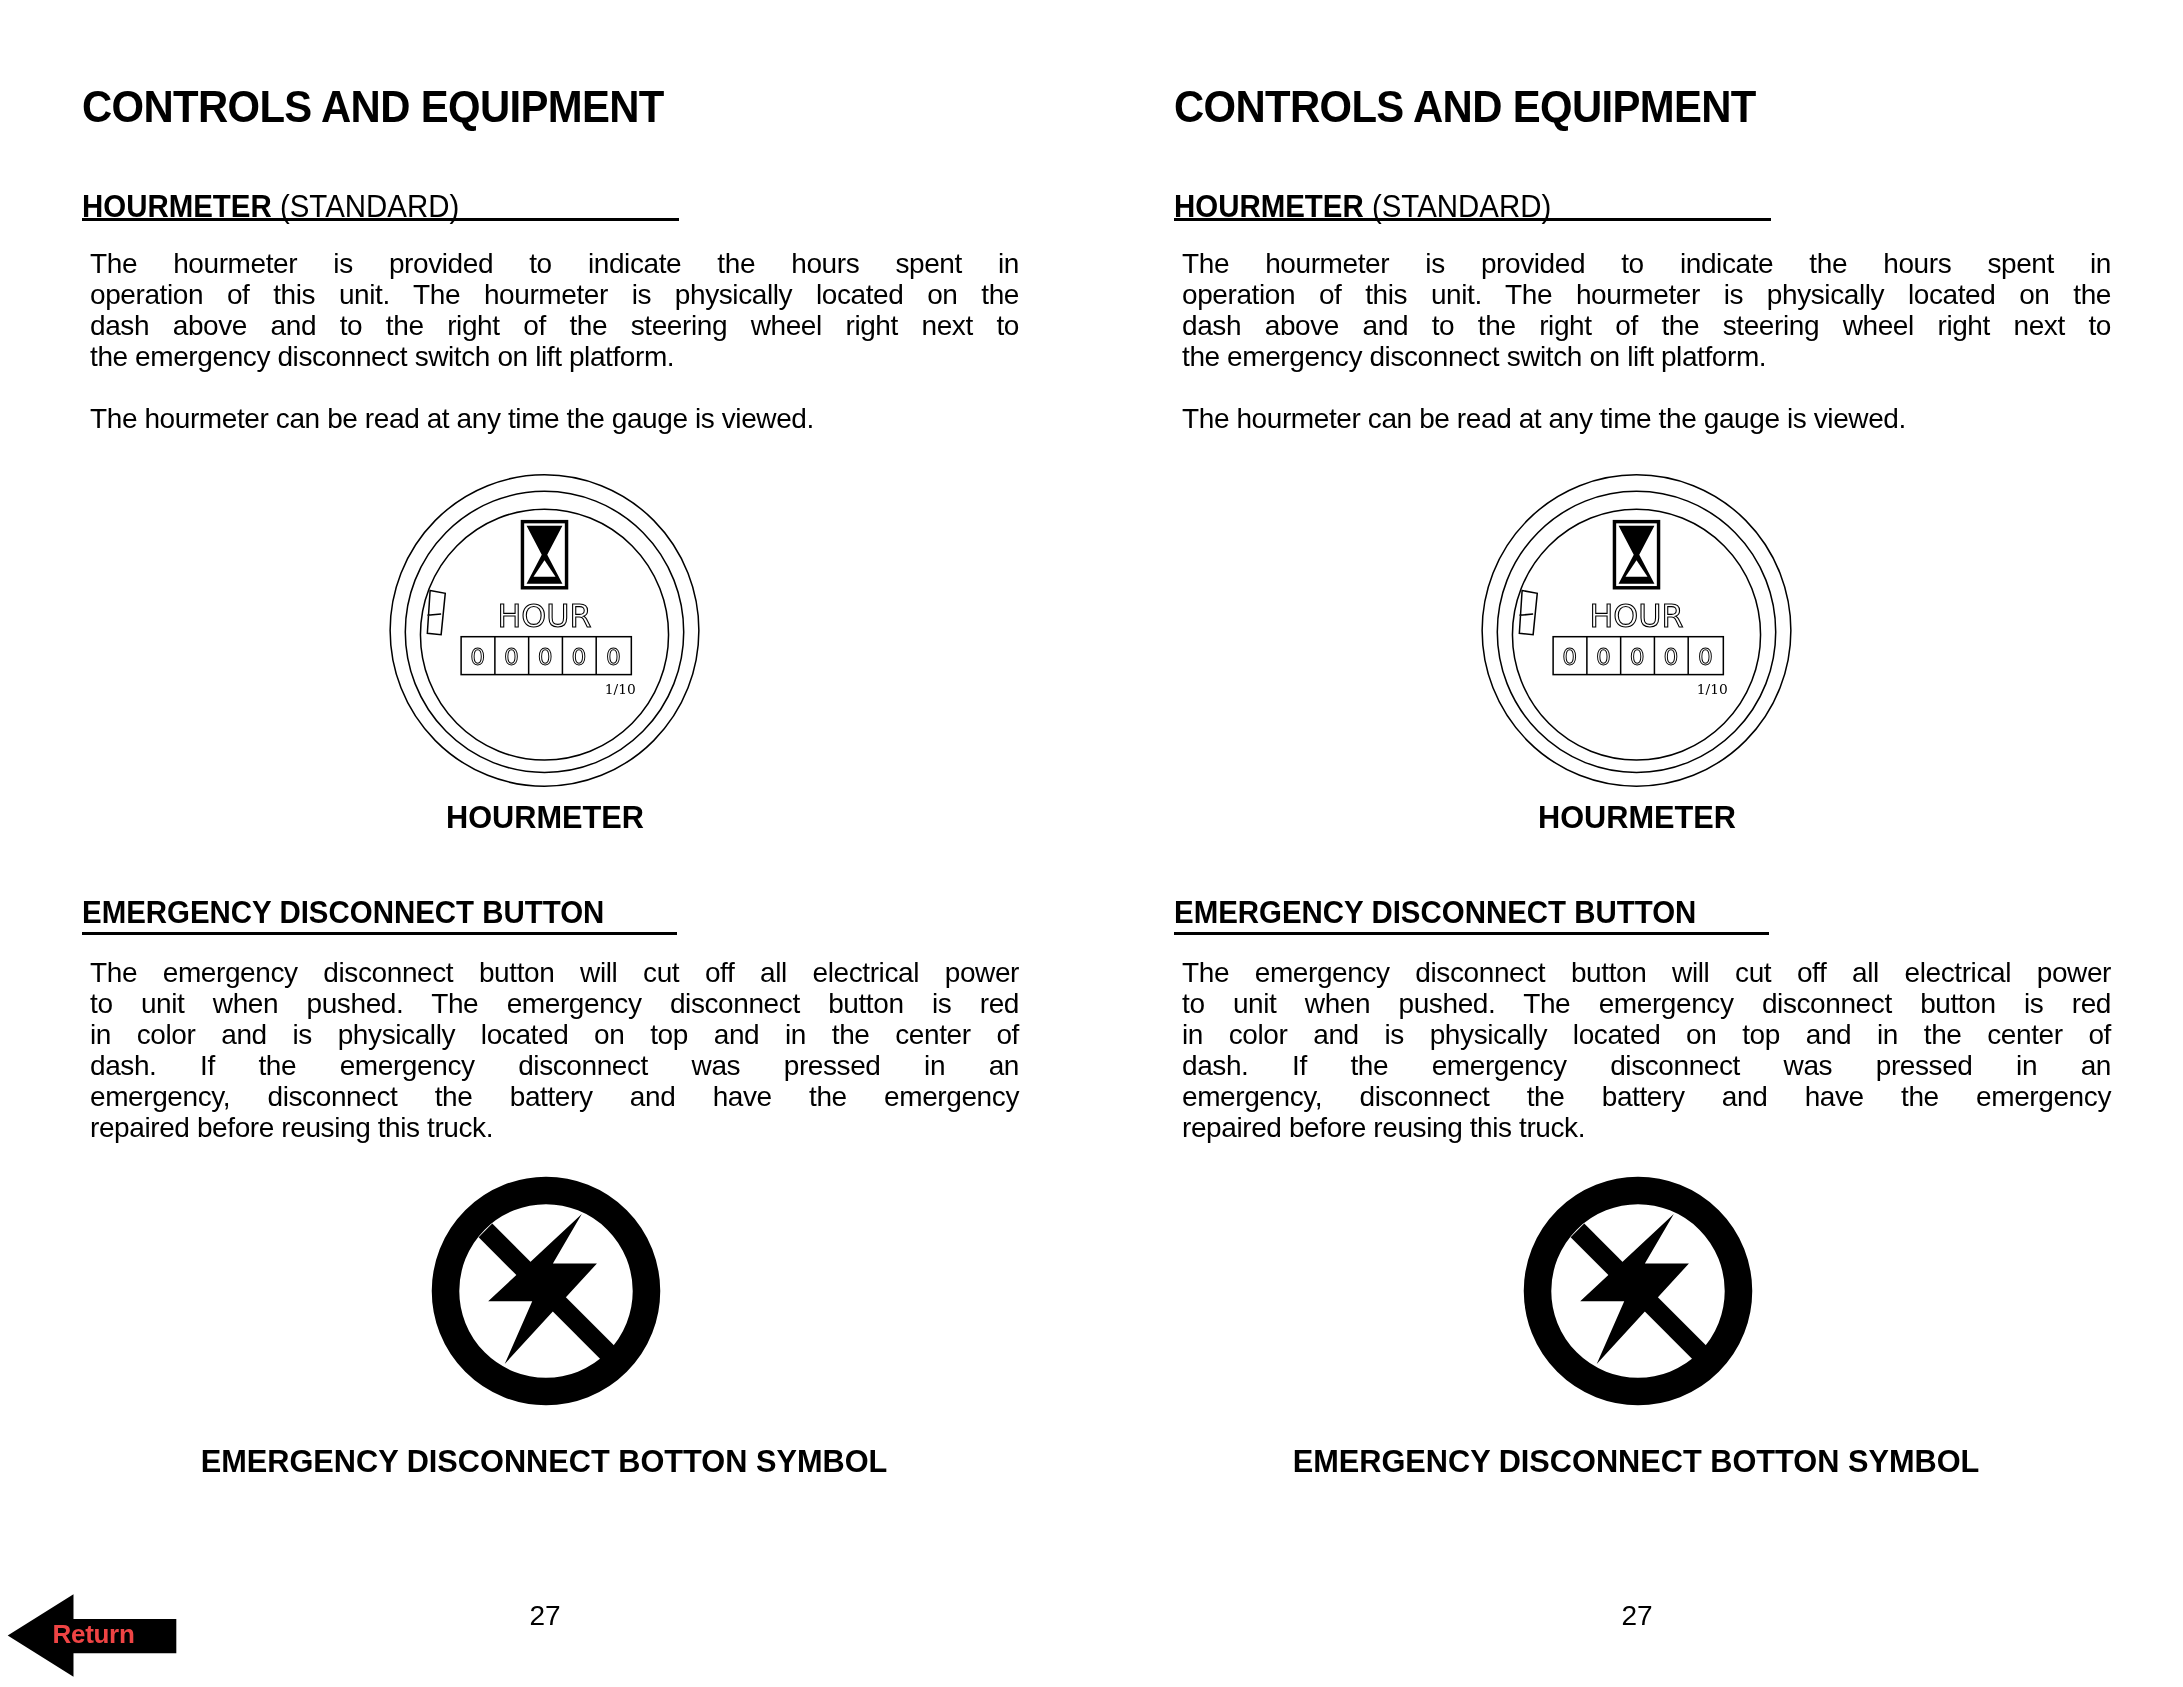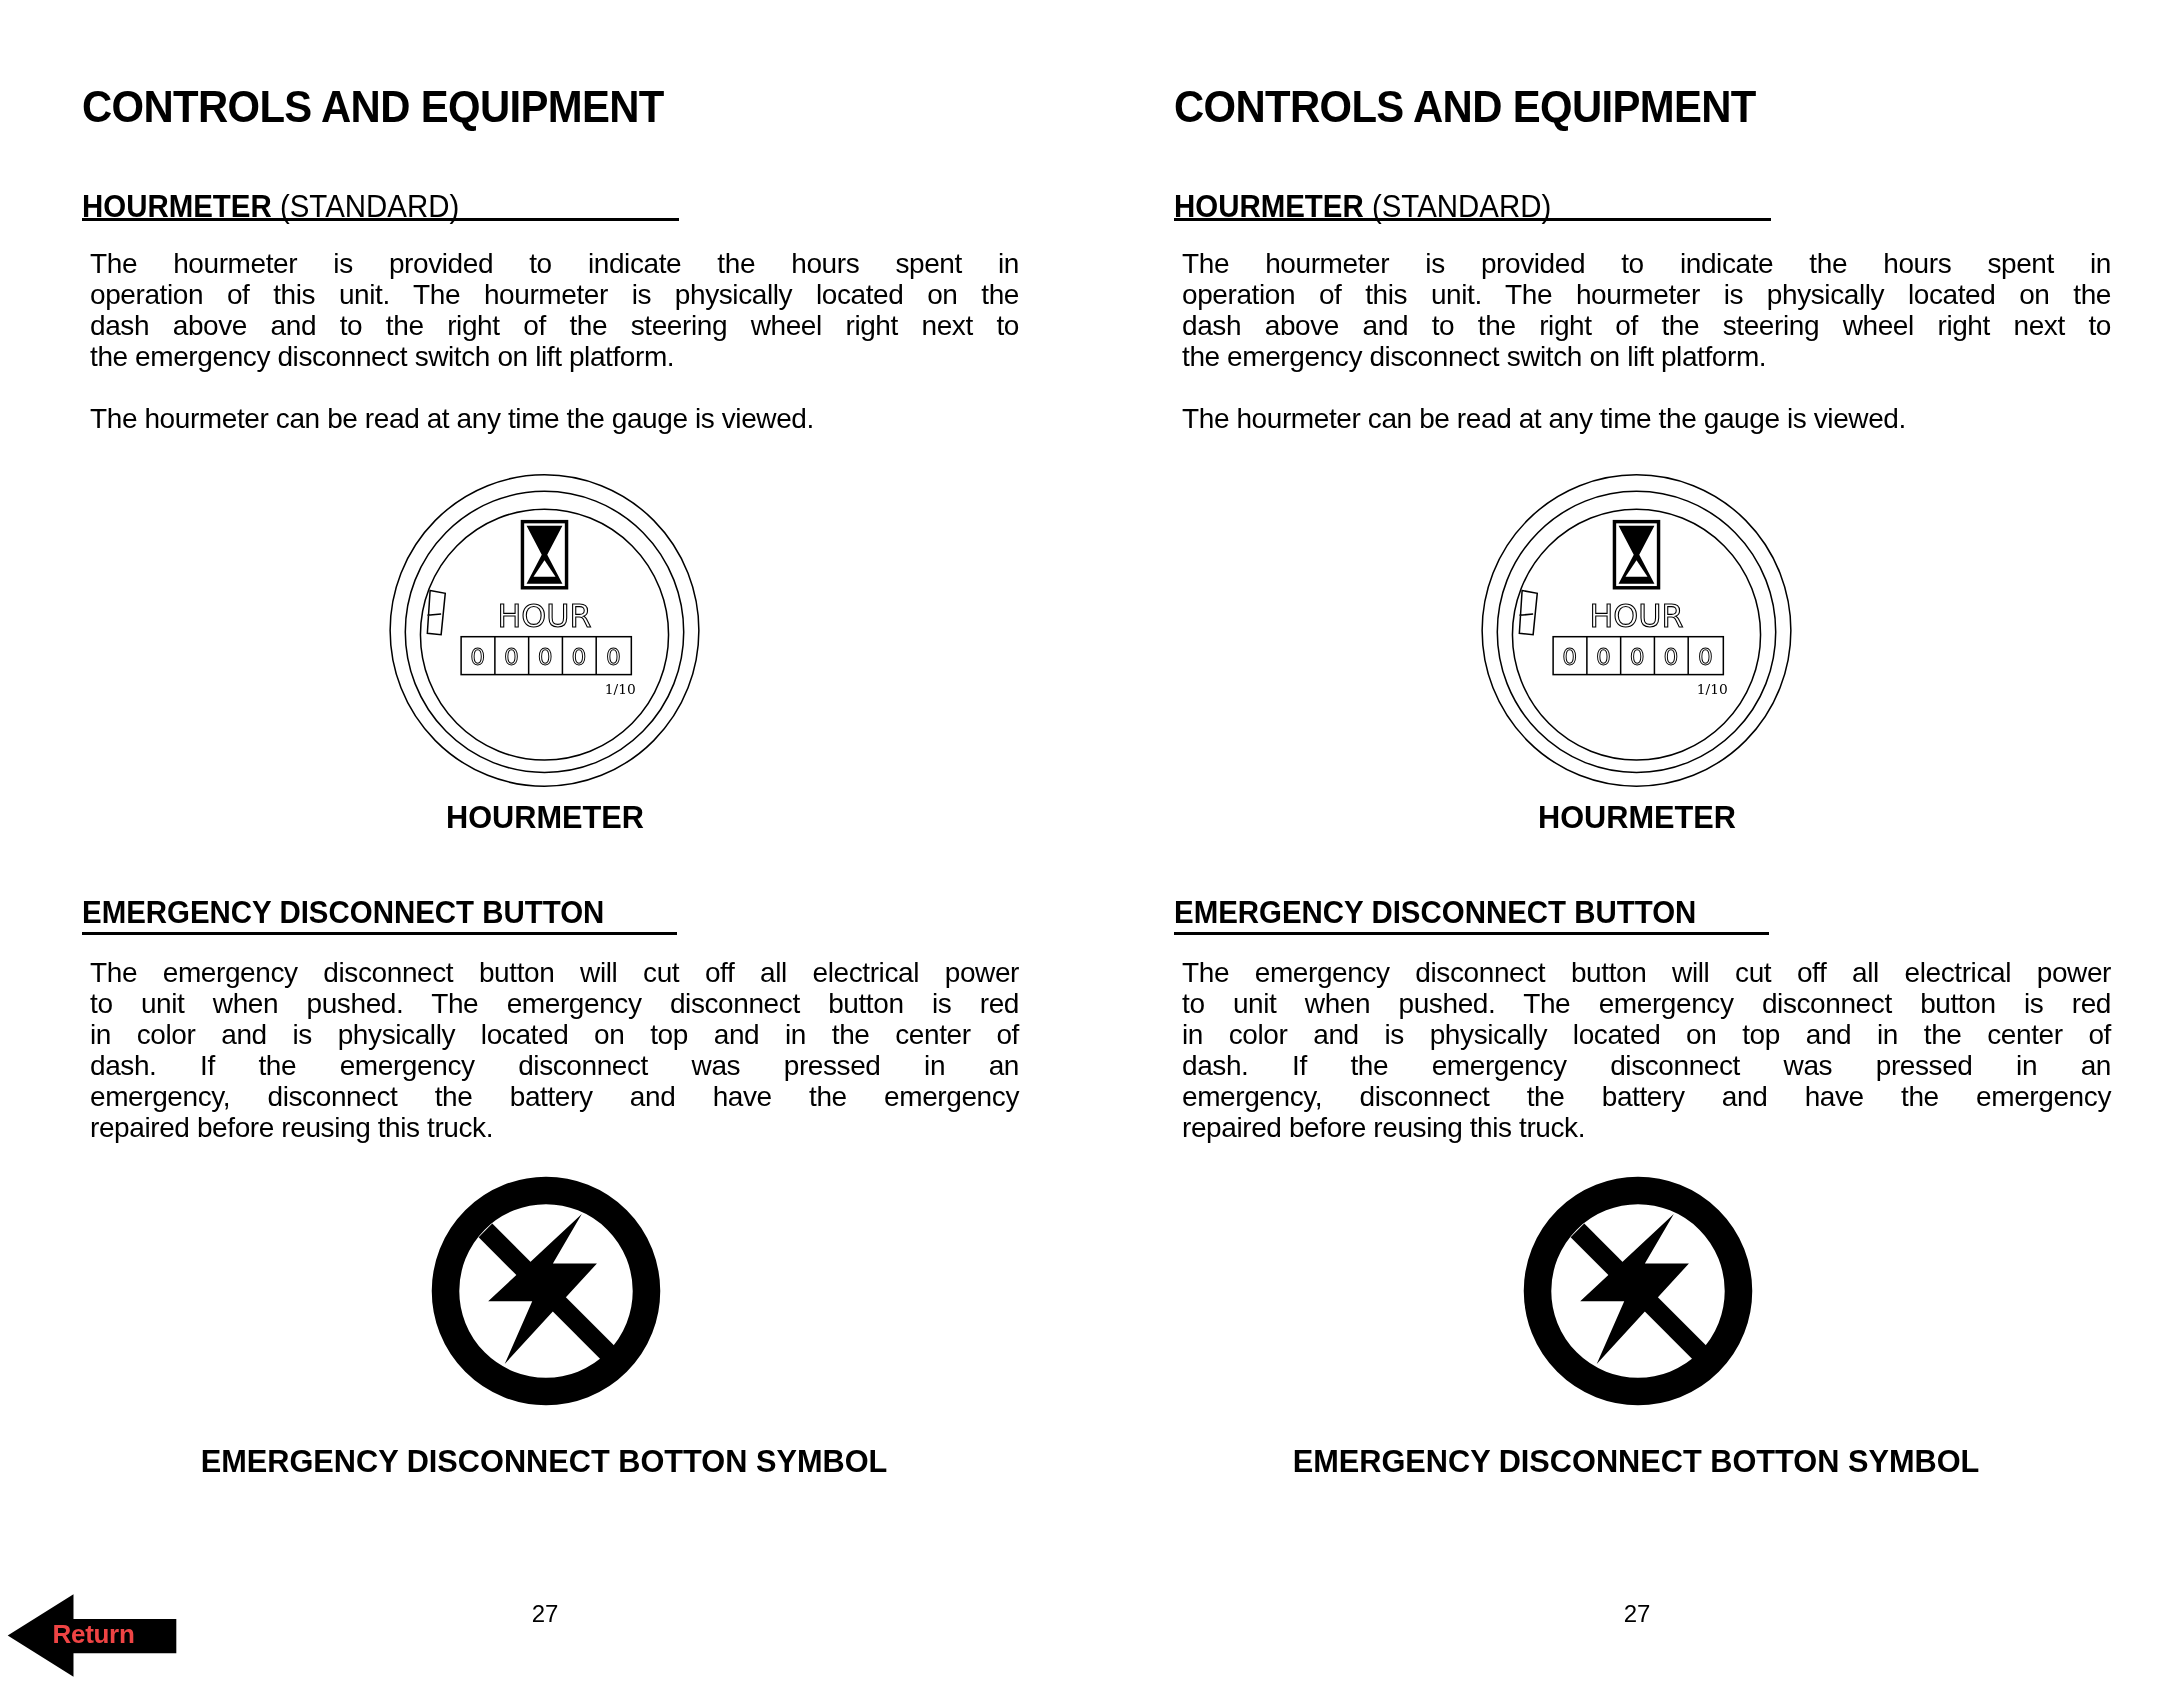--- a/index.html
+++ b/index.html
@@ -11,21 +11,21 @@
   .sec-head { position:absolute; left:82px; font-size:32px; white-space:nowrap; transform:scaleX(0.92); transform-origin:left top; }
   .sec-head b { font-weight:bold; }
   .sec-head .light { font-weight:normal; }
   .rule { position:absolute; left:82px; height:3.4px; background:#000; }
   .para { position:absolute; left:90px; width:929px; font-size:28px; line-height:31px; text-align:justify; text-align-last:left; letter-spacing:-0.4px; }
   .para .ln { display:block; text-align:justify; text-align-last:justify; white-space:nowrap; }
   .para .ln.last { text-align-last:left; }
   .caption { position:absolute; font-weight:bold; font-size:32px; white-space:nowrap; text-align:center; transform:scaleX(0.96); }
   .gauge { position:absolute; left:386px; top:445px; width:317px; height:317px; }
   .symbol { position:absolute; left:429px; top:1147px; width:234px; height:234px; }
-  .pagenum { position:absolute; font-size:24px; width:138px; text-align:center; }
+  .pagenum { position:absolute; font-size:28px; width:138px; text-align:center; }
   .return-btn { position:absolute; left:5.5px; top:1593px; width:172px; height:85px; cursor:pointer; }
   .return-btn .lbl { position:absolute; left:47px; top:26px; color:#ef4444; font-weight:bold; font-size:26px; letter-spacing:-0.3px; }
 </style>
 </head>
 <body>
 
 <div class="page left">
   <div class="title">CONTROLS AND EQUIPMENT</div>
 
   <div class="sec-head" style="top:161px;">

